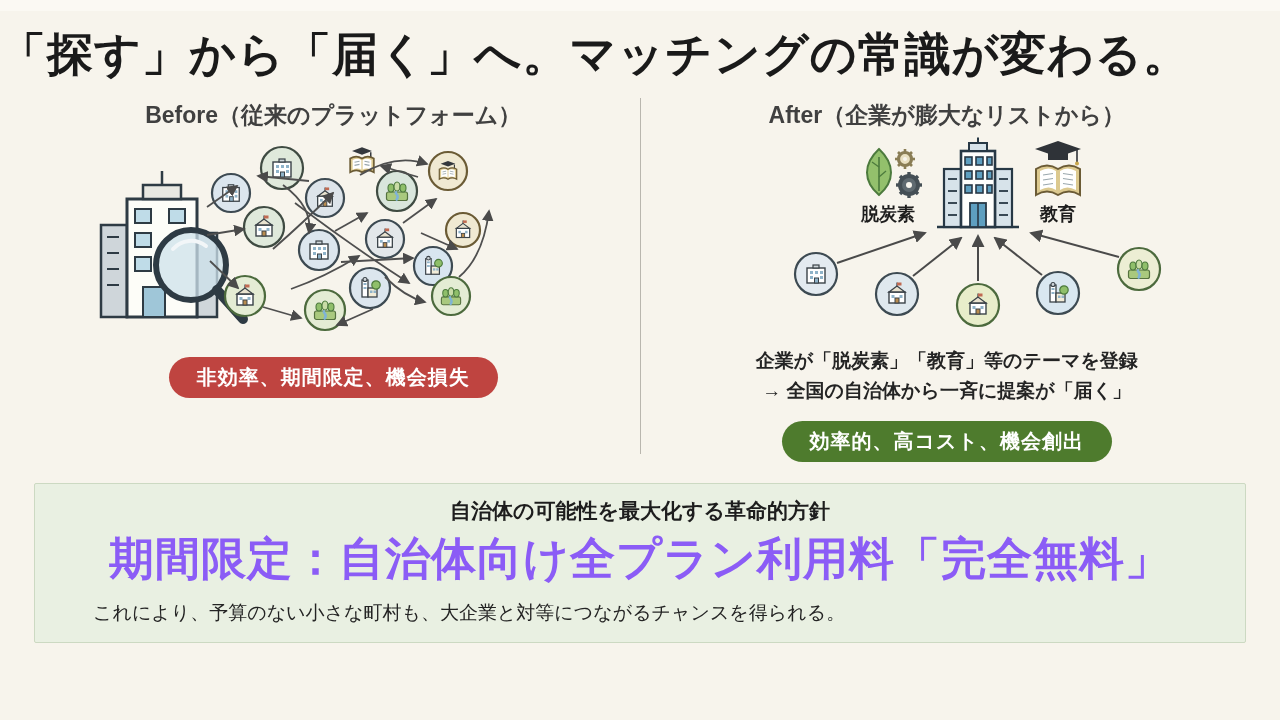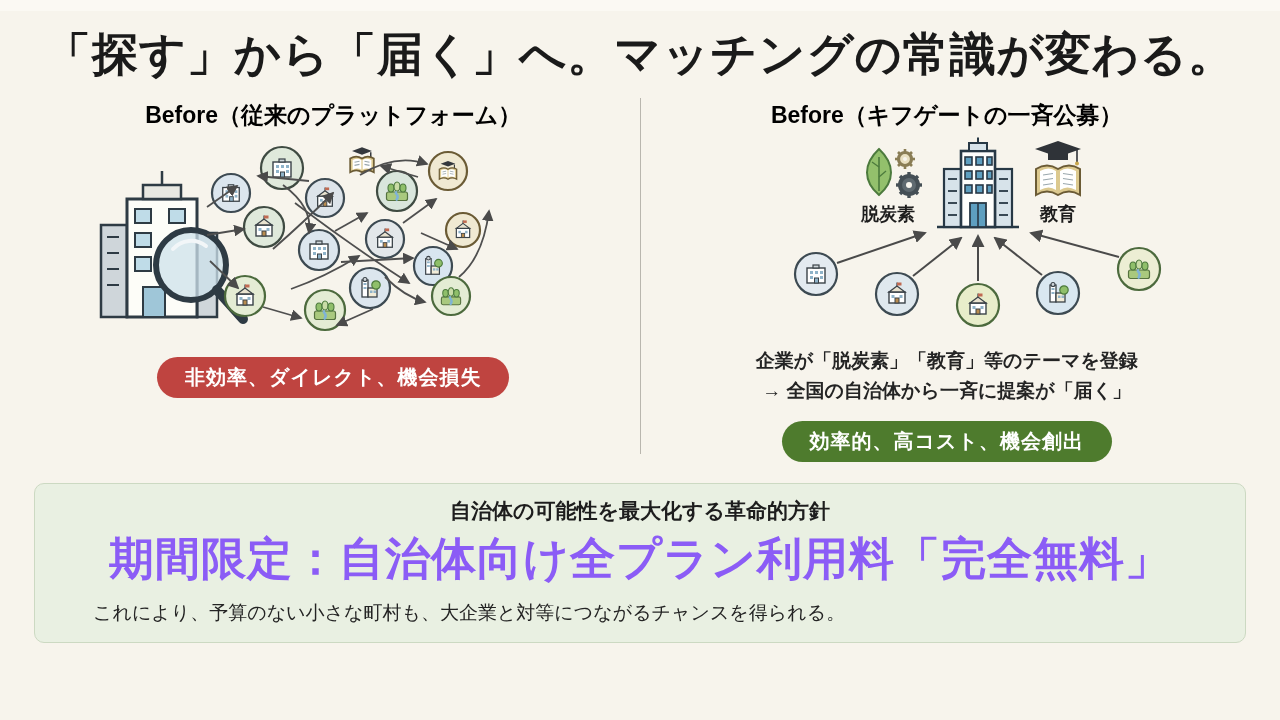--- a/index.html
+++ b/index.html
@@ -8,39 +8,39 @@
   }
   *{box-sizing:border-box;}
   html,body{margin:0;padding:0;}
   body{
     width:1280px;height:720px;overflow:hidden;position:relative;
     background:var(--page-bg);color:var(--text);
     font-family:"Liberation Sans","DejaVu Sans",sans-serif;
   }
   .band-top{position:absolute;top:0;left:0;width:1280px;height:11px;background:#fbf9f3;}
   .page-title{
-    text-align:center;margin:24px 0 6px;
+    margin:24px 0 6px;
     font-family:Liberation Serif, serif;
     font-weight:bold;font-size:46px;letter-spacing:1px;color:#1a1a1a;
   }
   .compare{display:flex;width:1226px;margin:0 auto;align-items:stretch;}
   .col{flex:1;display:flex;flex-direction:column;align-items:center;}
   .vdivider{width:1px;background:var(--divider);margin:6px 0 8px;}
-  .col-header{font-size:23px;font-weight:bold;margin:8px 0 2px;color:#000000;}
+  .col-header{font-size:23px;font-weight:bold;margin:8px 0 2px;color:#404040;}
   svg.diagram{display:block;margin-top:4px;}
   .desc{text-align:center;font-size:19px;line-height:30px;font-weight:700;color:#242424;margin-top:4px;}
   .badge{
     margin-top:15px;color:#fff;font-size:20px;font-weight:bold;
     padding:7px 28px;border-radius:24px;letter-spacing:1px;
   }
   .badge.red{background:var(--badge-red);}
   .badge.green{background:var(--badge-green);}
   .footer-box{
     width:1212px;margin:21px auto 7px;background:var(--footer-bg);
-    border:1px solid var(--footer-border);border-radius:10px;padding:13px 0 16px;
+    border:1px solid var(--footer-border);border-radius:2px;padding:13px 0 16px;
   }
   .footer-sub{text-align:center;font-size:21px;font-weight:bold;color:#1d1d1d;}
   .footer-headline{
     text-align:center;margin-top:4px;
     font-family:"DejaVu Serif","Liberation Serif",serif;
     font-weight:bold;font-size:45px;letter-spacing:1px;color:#8b5cf6;
   }
   .footer-note{font-size:19px;font-weight:400;margin:11px 0 0 58px;color:#242424;}
 </style>
 </head>
@@ -208,27 +208,27 @@
         <path d="M345,40 L308,29" marker-end="url(#ah)"></path>
         <path d="M222,66 Q280,110 336,146" marker-end="url(#ah)"></path>
         <path d="M287,38 Q322,16 354,27" marker-end="url(#ah)"></path>
         <path d="M210,48 Q240,70 236,96" marker-end="url(#ah)"></path>
         <path d="M300,172 L264,188" marker-end="url(#ah)"></path>
         <path d="M348,96 L384,112" marker-end="url(#ah)"></path>
         <path d="M386,140 Q410,120 416,74" marker-end="url(#ah)"></path>
       </g>
     </svg>
 
-    <div class="badge red">非効率、ダイレクト、機会損失</div>
+    <div class="badge red">非効率、期間限定、機会損失</div>
   </div>
 
   <div class="vdivider"></div>
 
   <div class="col">
-    <div class="col-header">Before（キフゲートの一斉公募）</div>
+    <div class="col-header">After（企業が膨大なリストから）</div>
 
     <svg class="diagram" width="520" height="205" viewBox="0 0 520 205">
 
       <g>
         <g>
           <path d="M192,12 C176,27 176,44 192,58 C208,44 208,27 192,12 Z" fill="#93c06c" stroke="#4c7a3d" stroke-width="2"></path>
           <line x1="192" y1="20" x2="192" y2="54" stroke="#4c7a3d" stroke-width="1.6"></line>
           <line x1="192" y1="30" x2="185" y2="25" stroke="#4c7a3d" stroke-width="1.3"></line>
           <line x1="192" y1="40" x2="199" y2="34" stroke="#4c7a3d" stroke-width="1.3"></line>
         </g>

